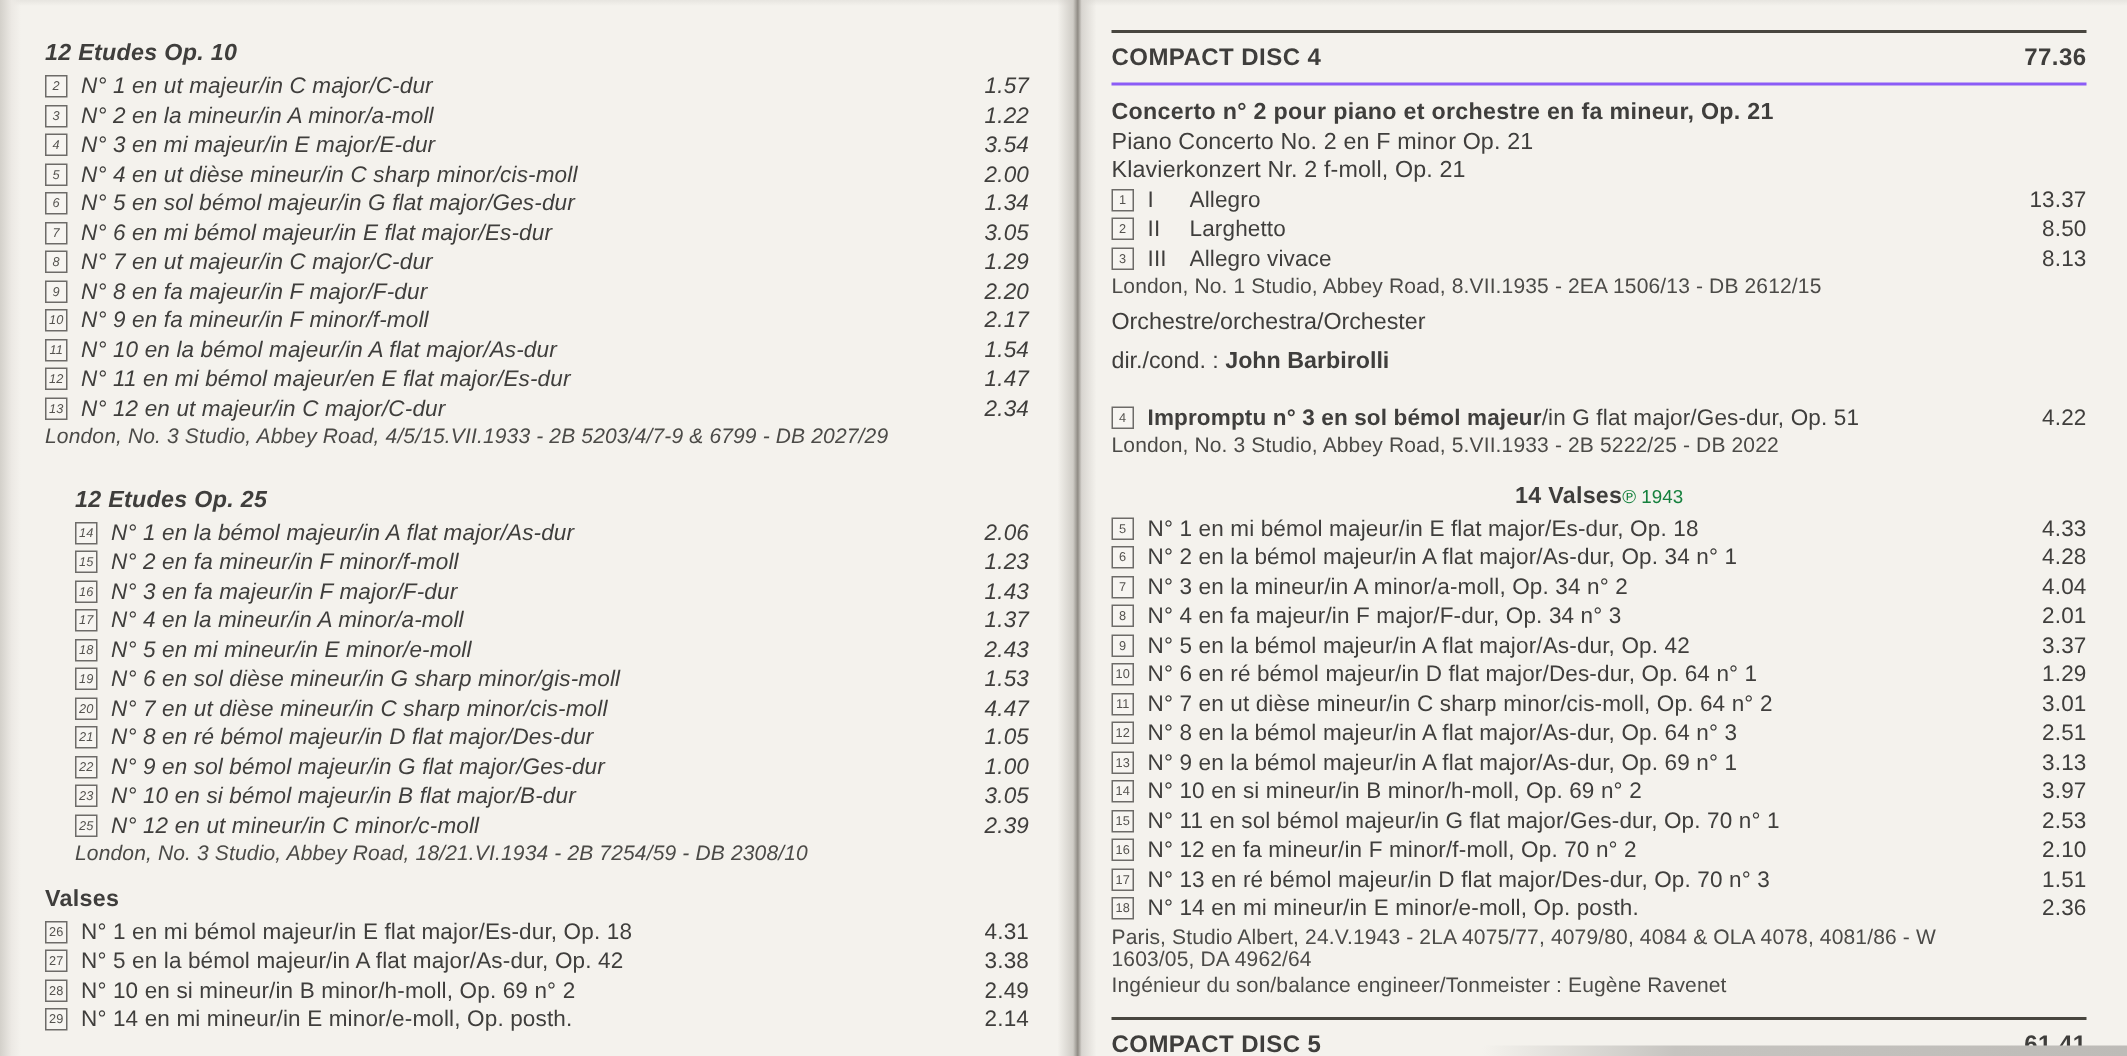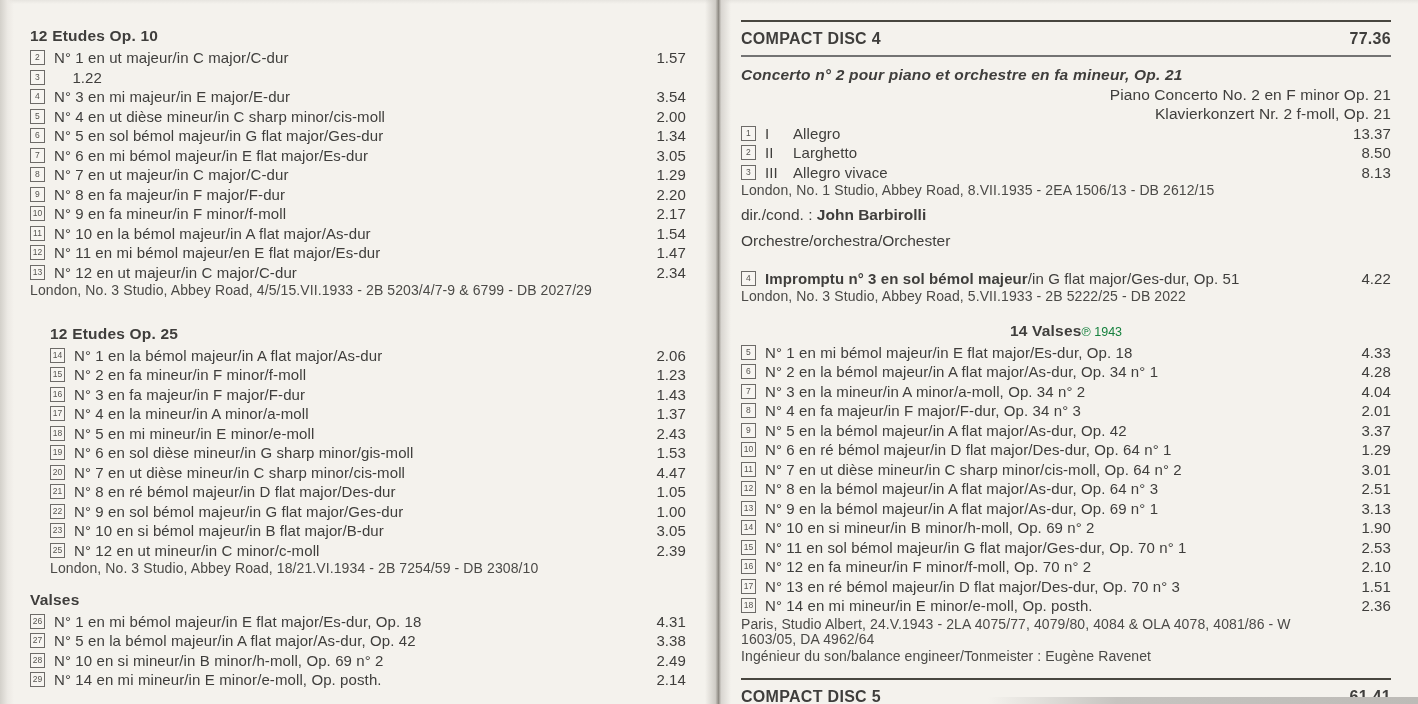--- a/index.html
+++ b/index.html
@@ -57,30 +57,30 @@
   }
   .roman{flex:0 0 28px;}
   .ttitle{flex:1 1 auto;overflow:hidden;}
   .ttime{flex:0 0 auto;text-align:right;min-width:48px;}
   .footnote{
     font-size:14px;line-height:15.5px;color:#4b4a47;
     letter-spacing:.1px;margin-top:1px;
   }
   .fn-left{max-width:602px;}
   .fn-right{max-width:562px;}
-  .section{margin-bottom:25px;}
+  .section{margin-bottom:25px;font-style:italic;}
 
   .disc-header{
     display:flex;justify-content:space-between;align-items:baseline;
-    border-top:2px solid #48463f;border-bottom:2px solid #737373;
+    border-top:2px solid #48463f;border-bottom:2px solid #8b5cf6;
     padding:8px 0 7px;
     font-weight:bold;font-size:16px;letter-spacing:.3px;
   }
-  .work-title-bold{font-weight:bold;font-size:15.5px;line-height:19.5px;letter-spacing:.2px;font-style:italic;}
-  .work-title{font-size:15.5px;line-height:19.5px;letter-spacing:.1px;text-align:right;}
+  .work-title-bold{font-weight:bold;font-size:15.5px;line-height:19.5px;letter-spacing:.2px;}
+  .work-title{font-size:15.5px;line-height:19.5px;letter-spacing:.1px;}
   .plain-line{font-size:15.5px;line-height:20px;margin-top:6px;}
   .bold{font-weight:bold;}
   .pcopy{font-size:12.5px;color:#15803d;white-space:nowrap;}
   .heading-row{display:flex;justify-content:center;align-items:baseline;}
   .mt8{margin-top:8px;}
   .mt16{margin-top:16px;}
   .mt18{margin-top:18px;}
   .mt14{margin-top:14px;}
 </style>
 </head>
@@ -97,20 +97,21 @@
       <div>
 
           <div class="trow">
             <span class="tnum">2</span>
             <span class="ttitle">N° 1 en ut majeur/in C major/C-dur</span>
             <span class="ttime">1.57</span>
           </div>
 
           <div class="trow">
             <span class="tnum">3</span>
+            <span class="ttitle">N° 2 en la mineur/in A minor/a-moll</span>
             <span class="ttime">1.22</span>
           </div>
 
           <div class="trow">
             <span class="tnum">4</span>
             <span class="ttitle">N° 3 en mi majeur/in E major/E-dur</span>
             <span class="ttime">3.54</span>
           </div>
 
           <div class="trow">
@@ -305,24 +306,24 @@
           </div>
 
           <div class="trow">
             <span class="tnum">3</span>
             <span class="roman">III</span>
             <span class="ttitle">Allegro vivace</span>
             <span class="ttime">8.13</span>
           </div>
         </div>
       <div class="footnote fn-right">London, No. 1 Studio, Abbey Road, 8.VII.1935 - 2EA 1506/13 - DB 2612/15</div>
+      <div class="plain-line">Orchestre/orchestra/Orchester</div>
       <div class="plain-line">
         <span>dir./cond. : </span><span class="bold">John Barbirolli</span>
       </div>
-      <div class="plain-line">Orchestre/orchestra/Orchester</div>
     </div>
 
     <div class="mt18">
       <div class="trow">
         <span class="tnum">4</span>
         <span class="ttitle"><span class="bold">Impromptu n° 3 en sol bémol majeur</span><span>/in G flat major/Ges-dur, Op. 51</span></span>
         <span class="ttime">4.22</span>
       </div>
       <div class="footnote fn-right">London, No. 3 Studio, Abbey Road, 5.VII.1933 - 2B 5222/25 - DB 2022</div>
     </div>
@@ -384,21 +385,21 @@
 
           <div class="trow">
             <span class="tnum">13</span>
             <span class="ttitle">N° 9 en la bémol majeur/in A flat major/As-dur, Op. 69 n° 1</span>
             <span class="ttime">3.13</span>
           </div>
 
           <div class="trow">
             <span class="tnum">14</span>
             <span class="ttitle">N° 10 en si mineur/in B minor/h-moll, Op. 69 n° 2</span>
-            <span class="ttime">1.90</span>
+            <span class="ttime">3.97</span>
           </div>
 
           <div class="trow">
             <span class="tnum">15</span>
             <span class="ttitle">N° 11 en sol bémol majeur/in G flat major/Ges-dur, Op. 70 n° 1</span>
             <span class="ttime">2.53</span>
           </div>
 
           <div class="trow">
             <span class="tnum">16</span>

